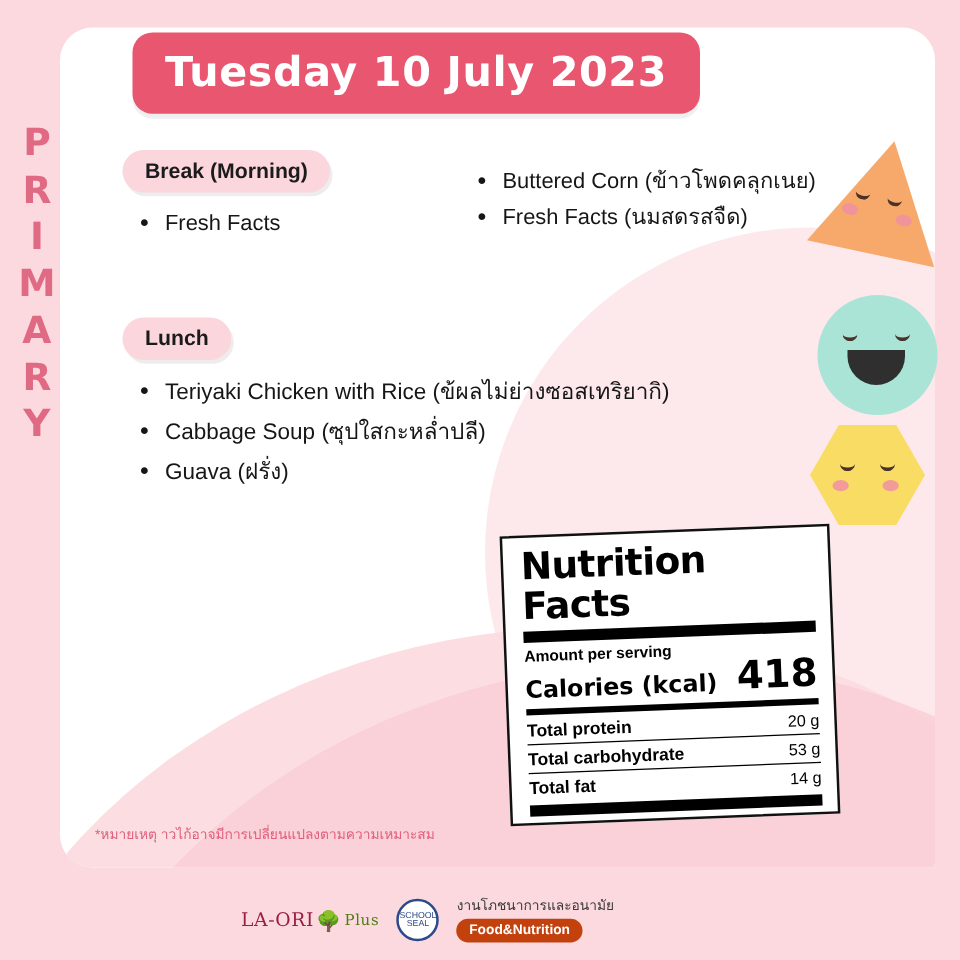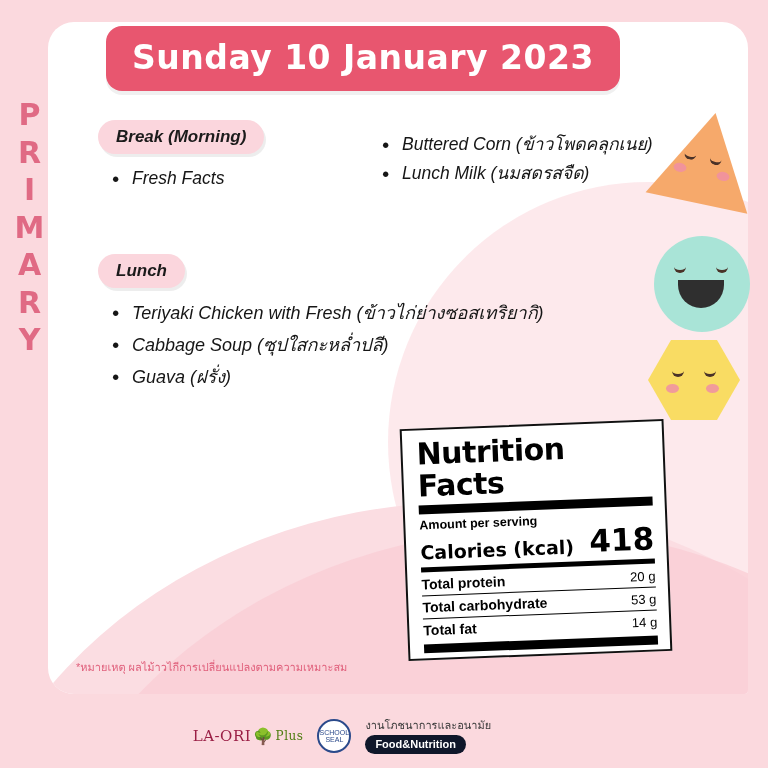--- a/index.html
+++ b/index.html
@@ -188,21 +188,21 @@
     border-radius: 50%;
     background: #ffffff;
     border: 2px solid #2b4a8b;
     display: flex; align-items: center; justify-content: center;
     font-size: 7px; color: #2b4a8b; text-align: center; line-height: 1.05;
     overflow: hidden;
   }
   .footer-text { font-size: 11px; color: #3a3a3a; line-height: 1.35; }
   .food-badge {
     display: inline-block;
-    background: #0f172a;
+    background: #c2410c;
     color: #fff;
     border-radius: 10px;
     padding: 2px 10px;
     font-size: 11px;
     font-weight: 700;
     margin-top: 2px;
   }
 
   
   .deco { position: absolute; z-index: 6; }
@@ -249,21 +249,21 @@
   <div class="primary-vertical">
     <span>P</span>
     <span>R</span>
     <span>I</span>
     <span>M</span>
     <span>A</span>
     <span>R</span>
     <span>Y</span>
   </div>
 
-  <div class="date-banner">Sunday 10 January 2023</div>
+  <div class="date-banner">Tuesday 10 July 2023</div>
 
   <div class="deco deco-tri">
     <div class="face-eye" style="left:-22px; top:44px;"></div>
     <div class="face-eye" style="left:4px; top:44px;"></div>
     <div class="blush" style="left:-30px; top:56px;"></div>
     <div class="blush" style="left:14px; top:56px;"></div>
   </div>
 
   <div class="deco deco-circle">
     <div class="face-eye" style="left:20px; top:30px;"></div>
@@ -271,40 +271,40 @@
     <div class="mouth-open"></div>
   </div>
 
   <div class="deco deco-hex">
     <div class="face-eye" style="left:24px; top:30px;"></div>
     <div class="face-eye" style="left:56px; top:30px;"></div>
     <div class="blush" style="left:18px; top:44px;"></div>
     <div class="blush" style="left:58px; top:44px;"></div>
   </div>
 
-  <div class="content" style="left:48px; top:22px;font-style:italic;">
+  <div class="content" style="left:48px; top:22px;">
 
     <div class="sec-break-morning">
       <div class="chip">Break (Morning)</div>
       <ul class="items">
         <li>Fresh Facts</li>
       </ul>
     </div>
 
     <div class="sec-break-afternoon">
       <ul class="items">
         <li>Buttered Corn (ข้าวโพดคลุกเนย)</li>
-        <li>Lunch Milk (นมสดรสจืด)</li>
+        <li>Fresh Facts (นมสดรสจืด)</li>
       </ul>
     </div>
 
     <div class="sec-lunch">
       <div class="chip">Lunch</div>
       <ul class="items">
-        <li>Teriyaki Chicken with Fresh (ข้าวไก่ย่างซอสเทริยากิ)</li>
+        <li>Teriyaki Chicken with Rice (ข้ผลไม่ย่างซอสเทริยากิ)</li>
         <li>Cabbage Soup (ซุปใสกะหล่ำปลี)</li>
         <li>Guava (ฝรั่ง)</li>
       </ul>
     </div>
 
   </div>
 
   <div class="nutrition">
     <div class="nf-title">Nutrition Facts</div>
     <div class="nf-rule-thick"></div>
@@ -324,21 +324,21 @@
       <span class="v">53 g</span>
     </div>
     <div class="nf-rule-thin"></div>
     <div class="nf-row">
       <span class="n">Total fat</span>
       <span class="v">14 g</span>
     </div>
     <div class="nf-rule-thick" style="margin-top:6px;"></div>
   </div>
 
-  <div class="footnote">*หมายเหตุ ผลไม้าวไกีการเปลี่ยนแปลงตามความเหมาะสม</div>
+  <div class="footnote">*หมายเหตุ าวไก้อาจมีการเปลี่ยนแปลงตามความเหมาะสม</div>
 
   <div class="footer">
     <div class="logo-laori">
       <span>LA-ORI</span>
       <span class="tree">🌳</span>
       <span class="plus">Plus</span>
     </div>
     <div class="seal">
       <span>SCHOOL SEAL</span>
     </div>

